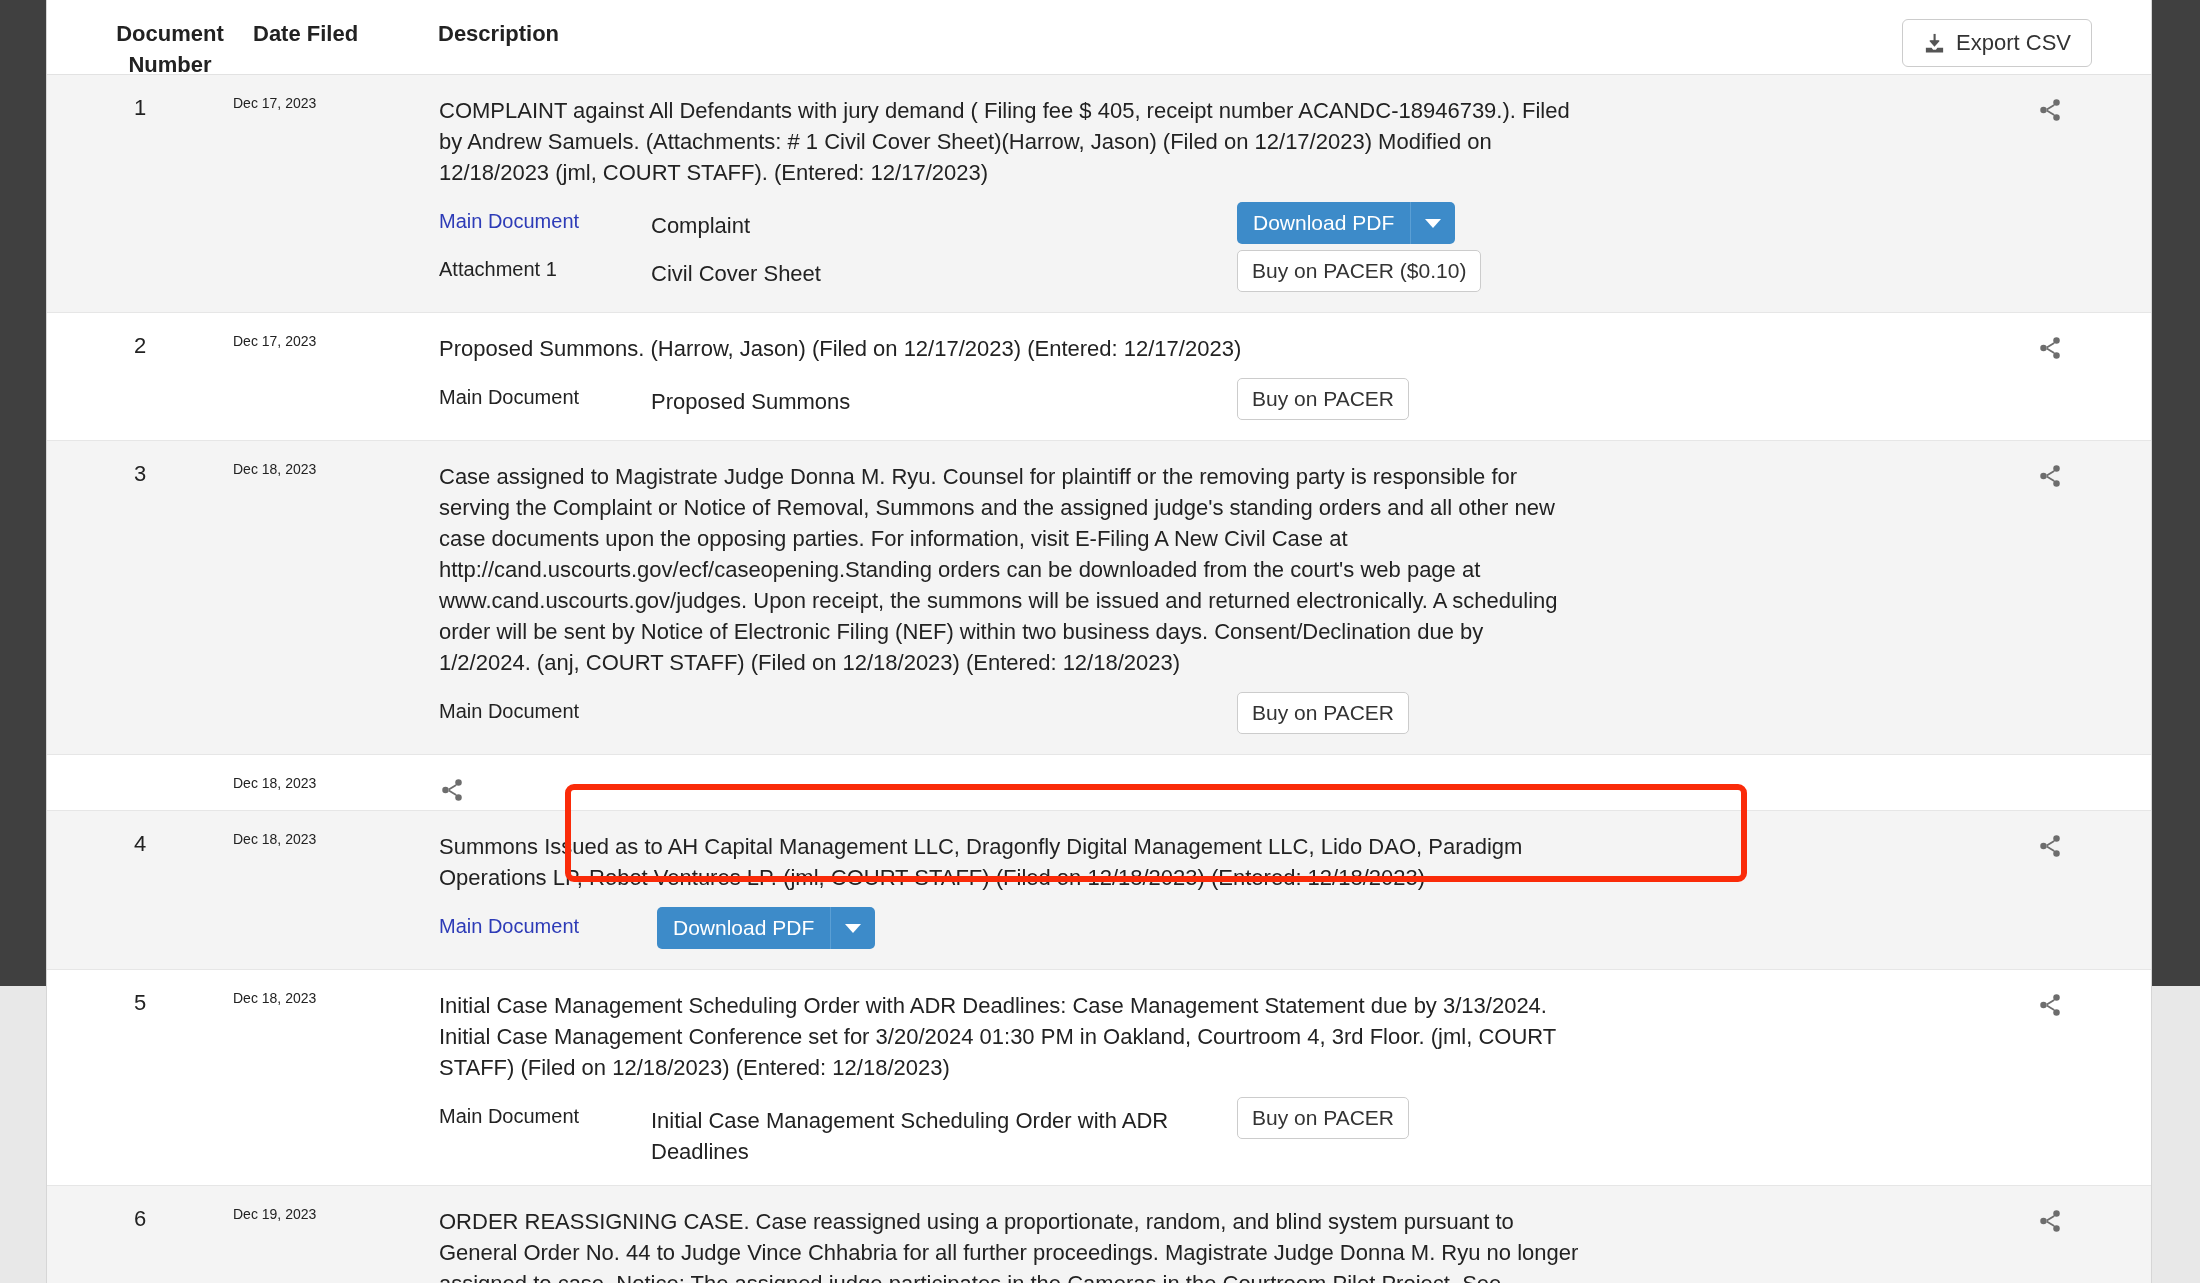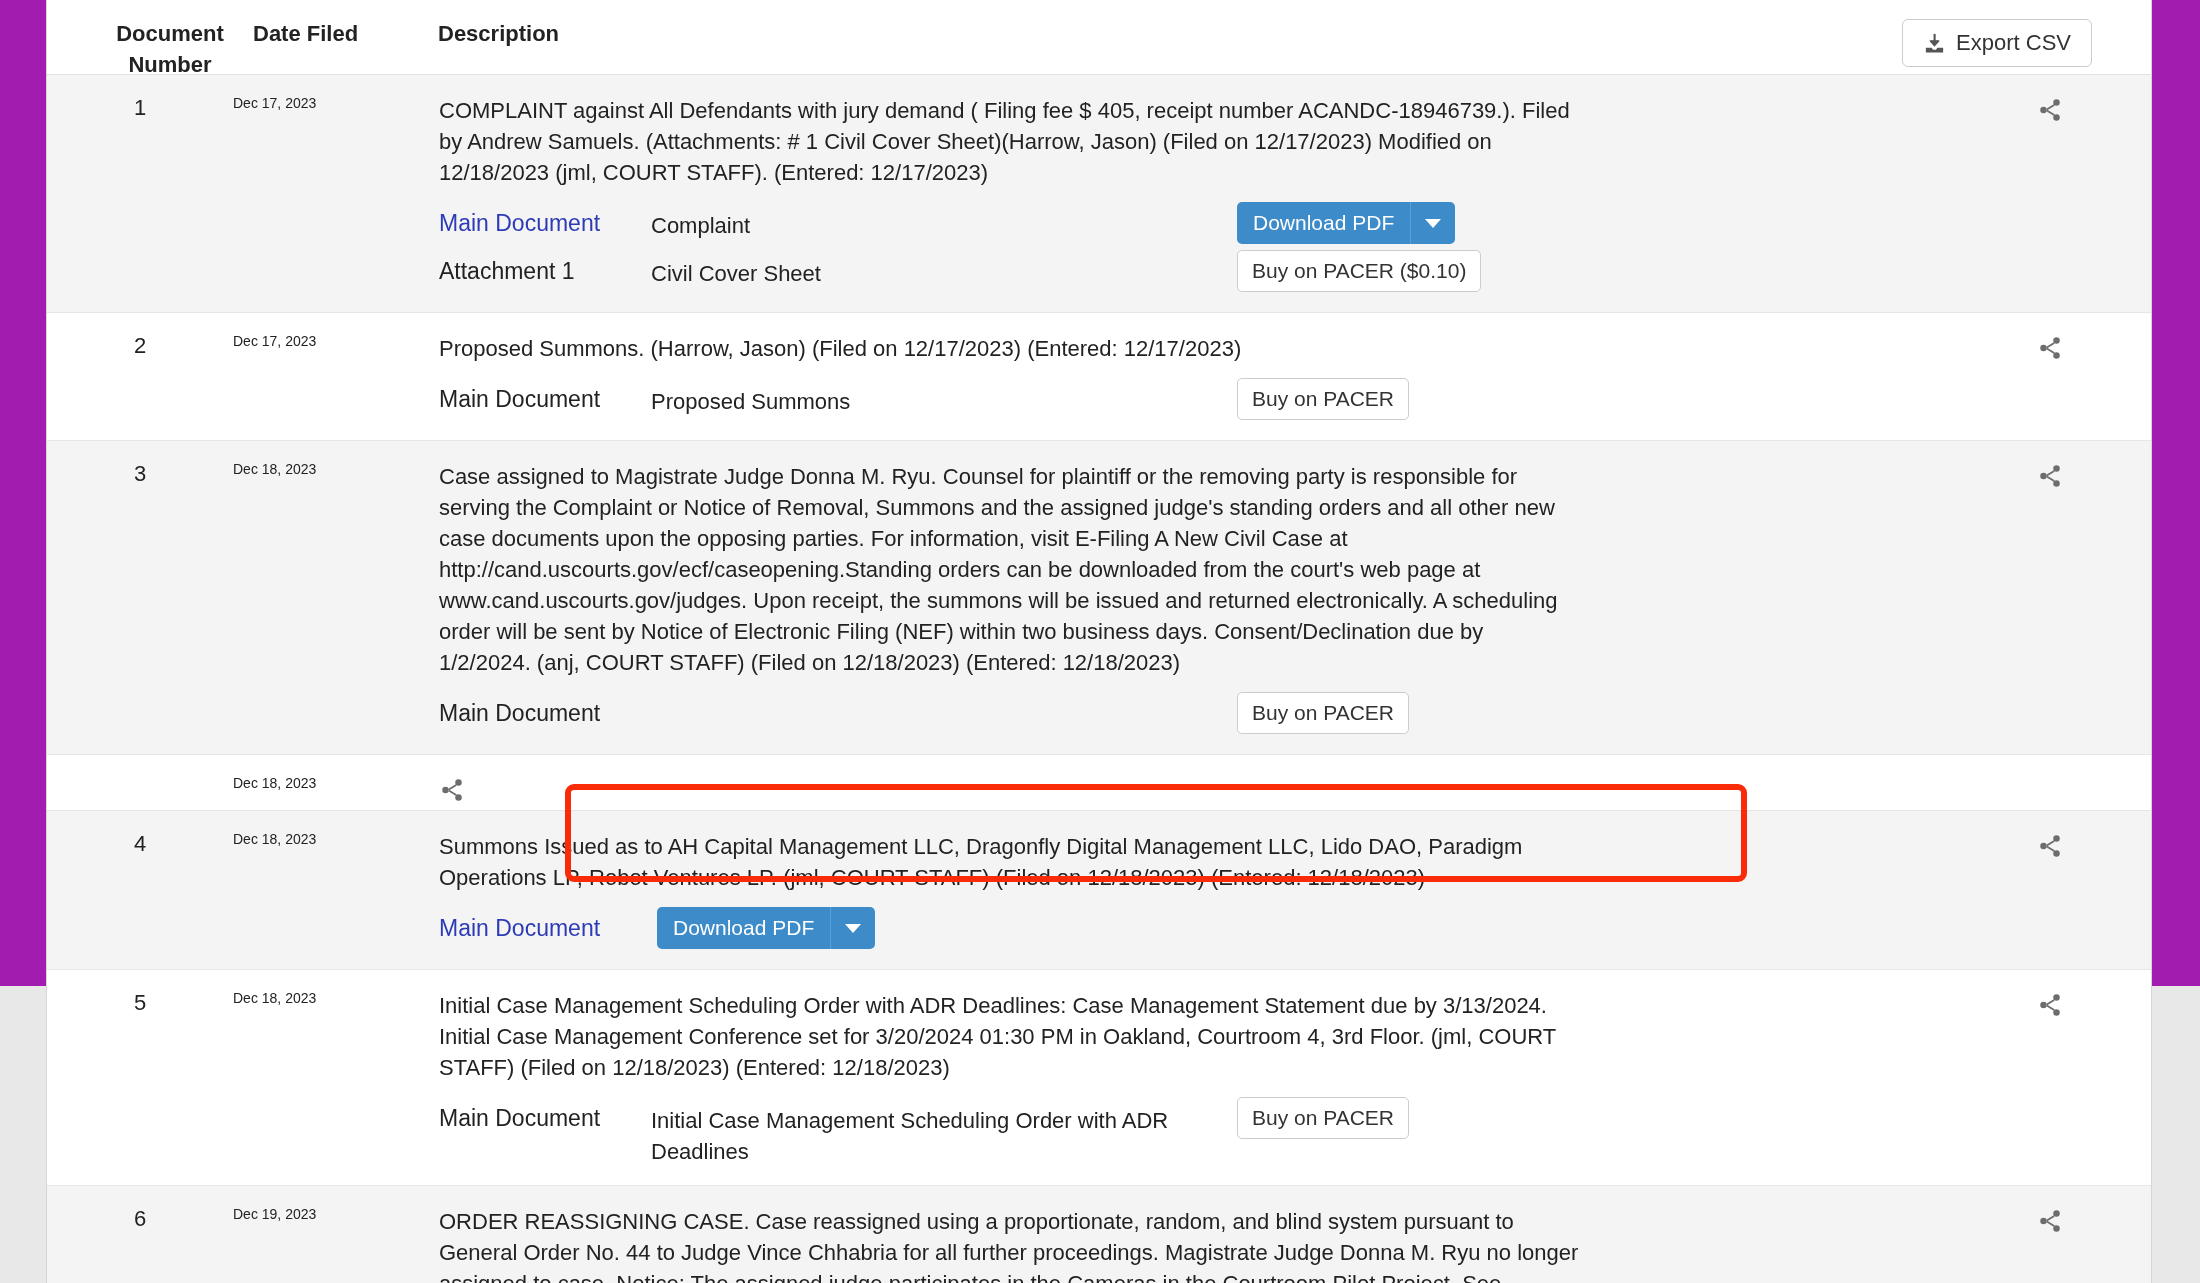--- a/index.html
+++ b/index.html
@@ -6,21 +6,21 @@
   html, body {
     margin: 0; padding: 0;
     width: 2200px; height: 1283px;
     overflow: hidden;
     background: #e8e8e8;
     font-family: "Liberation Sans", sans-serif;
   }
   #page {
     position: relative;
     width: 2200px; height: 986px;
-    background: #a21caf;
+    background: #404040;
     padding-left: 32px;
   }
   .container {
     position: absolute;
     left: 46px; top: 0;
     width: 2106px; height: 1283px;
     background: #ffffff;
     border-left: 1px solid #d6d6d6;
     border-right: 1px solid #d6d6d6;
   }
@@ -100,21 +100,21 @@
   
   .doclines { margin-top: 14px; }
   .docline {
     display: flex;
     align-items: flex-start;
     min-height: 44px;
     margin-bottom: 4px;
   }
   .dl-name {
     flex: 0 0 212px;
-    font-size: 23px;
+    font-size: 20px;
     color: #222;
     padding-top: 8px;
   }
   .dl-name.link { color: #2d3bb7; cursor: pointer; }
   .dl-desc {
     flex: 1 1 auto;
     font-size: 22px;
     color: #222;
     line-height: 31px;
     padding-top: 8px;

